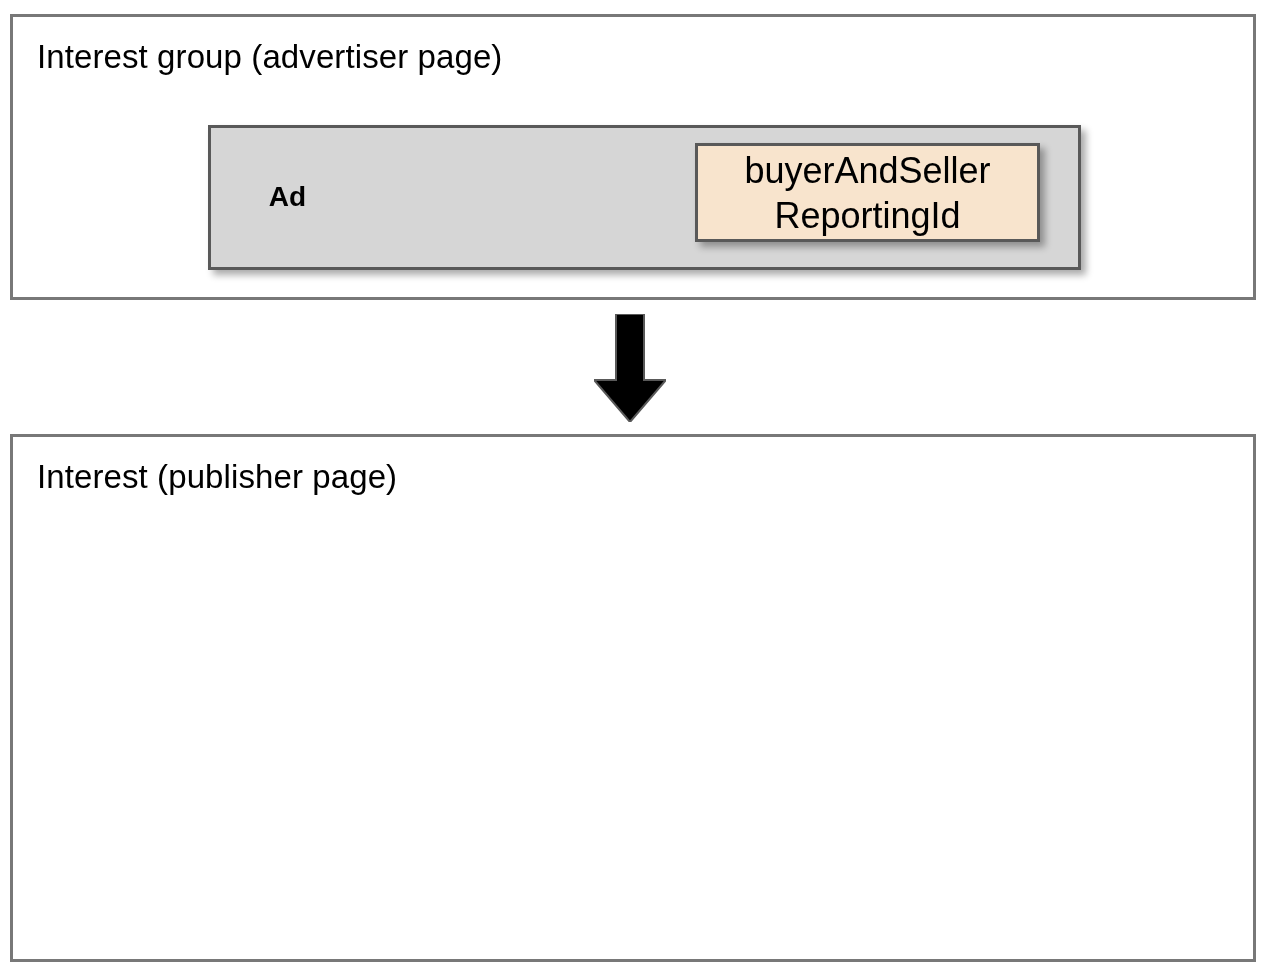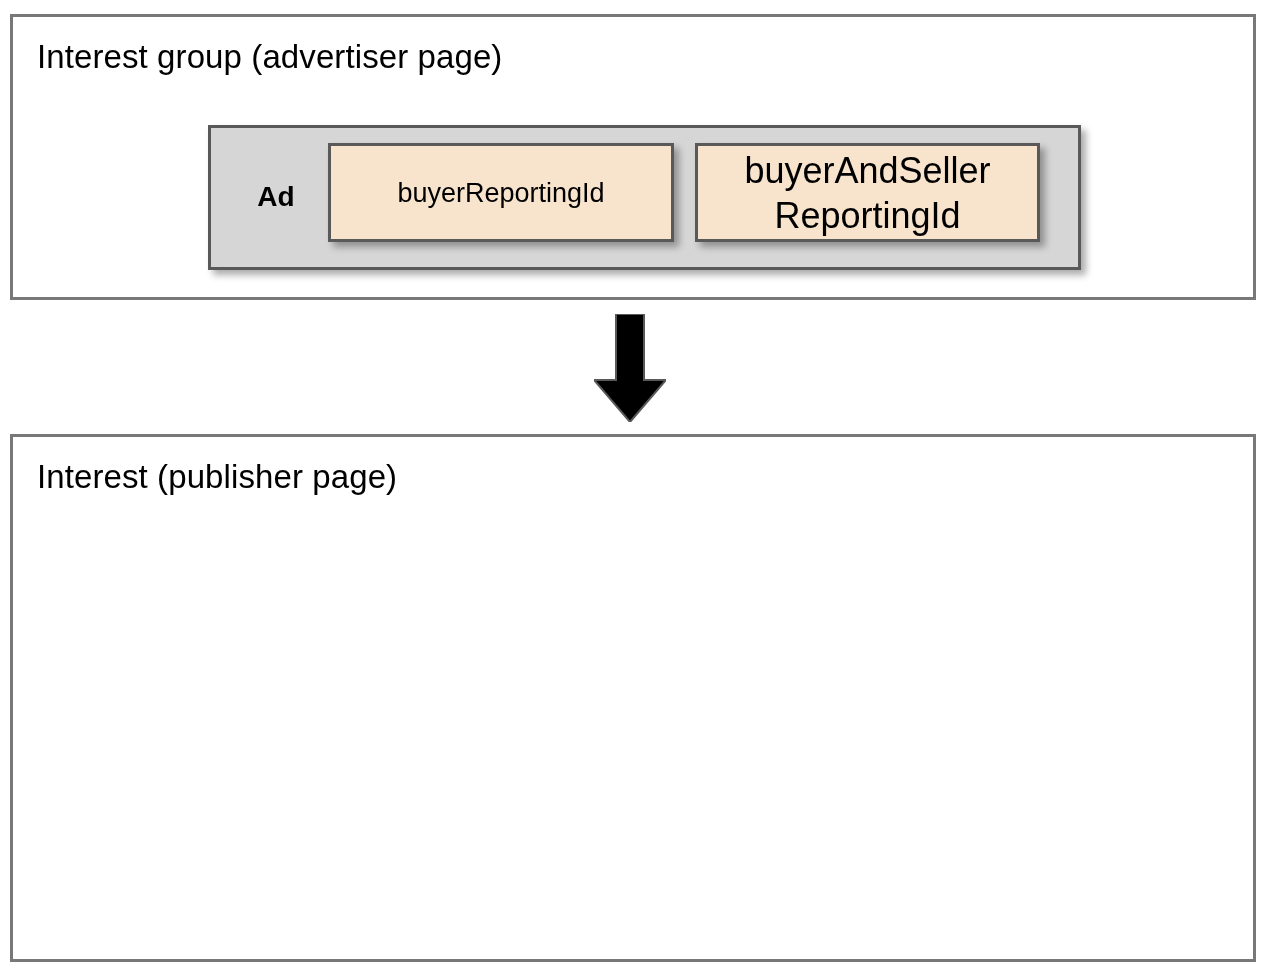--- a/index.html
+++ b/index.html
@@ -76,21 +76,21 @@
     height: 145px;
   }
   #ad-label {
     position: absolute;
     left: 233px;
     top: 163px;
     width: 60px;
     font-size: 28px;
     font-weight: bold;
     line-height: 34px;
-    text-align: center;
+    text-align: right;
   }
   #ig-buyer-reporting-id {
     left: 315px;
     top: 126px;
     width: 346px;
     height: 99px;
     font-size: 27px;
     line-height: 34px;
   }
   #ig-buyer-and-seller-reporting-id {
@@ -123,23 +123,20 @@
 <div id="canvas">
 
   <div class="section" id="section-interest-group">
 
     <div class="section-title">Interest group (advertiser page)</div>
 
     <div class="shadow-box gray-panel" id="ad-panel"></div>
 
     <div id="ad-label">Ad</div>
 
-    <div class="shadow-box peach-box" id="ig-buyer-reporting-id">
-      <span class="box-label">buyerReportingId</span>
-    </div>
 
     <div class="shadow-box peach-box" id="ig-buyer-and-seller-reporting-id">
       <span class="box-label">buyerAndSeller
 ReportingId</span>
     </div>
   </div>
 
   <div id="flow-arrow">
     <svg viewBox="0 0 72 108" width="72" height="108" aria-hidden="true">
       <polygon points="22,0 50,0 50,66 72,66 36,108 0,66 22,66" fill="#000000" stroke="#595959" stroke-width="2" stroke-linejoin="miter"></polygon>

